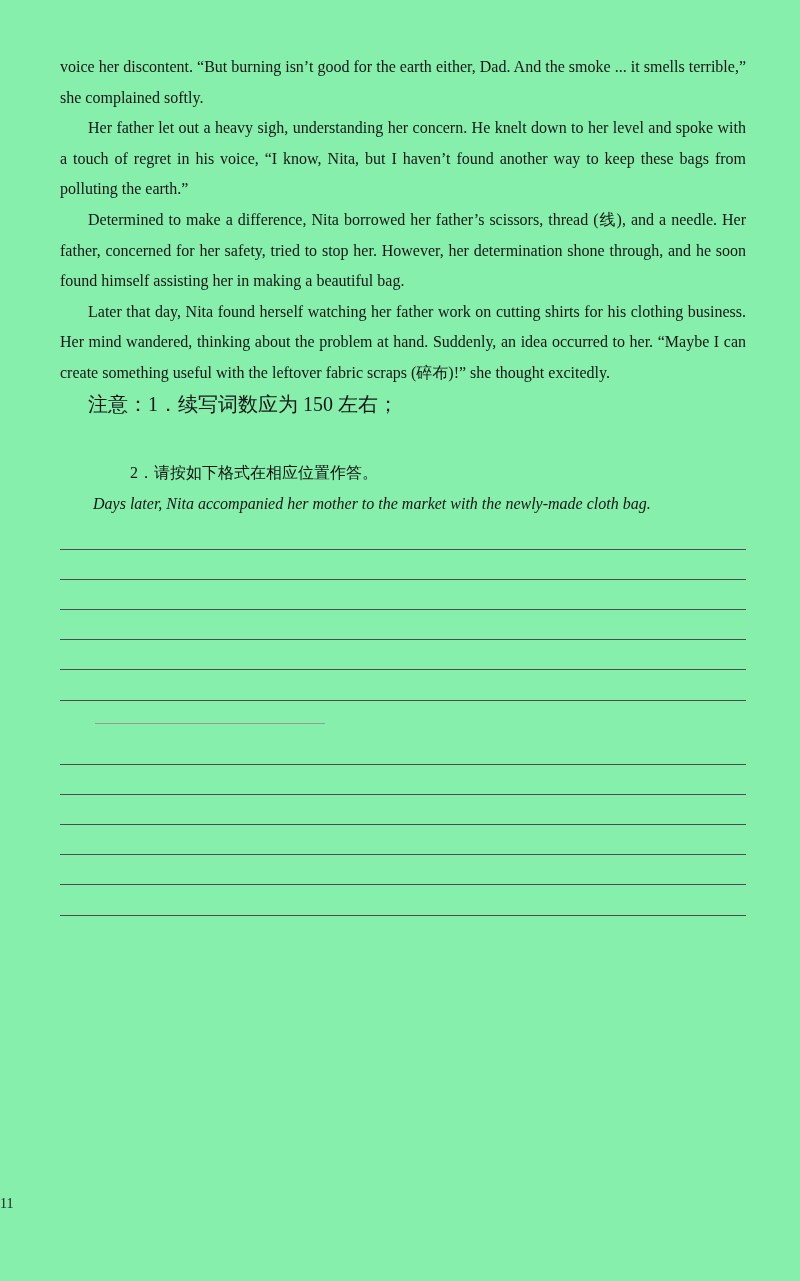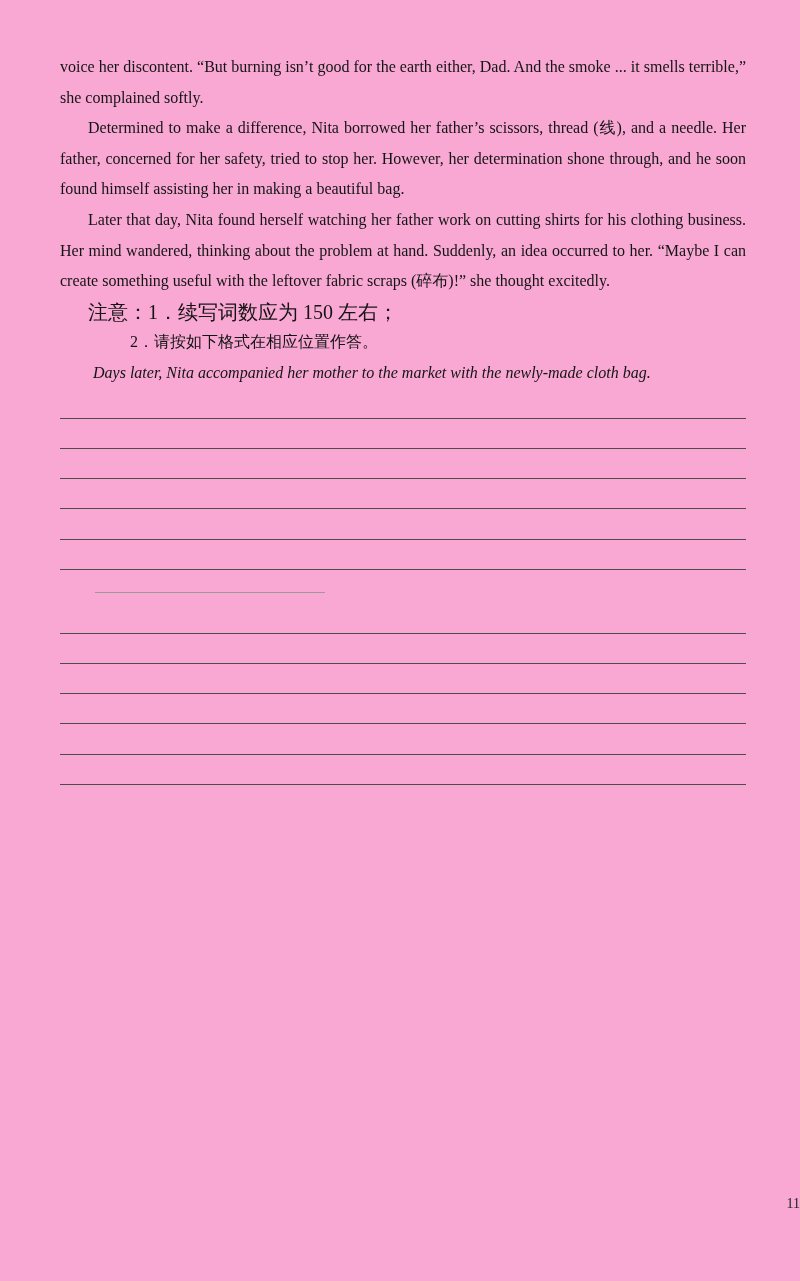--- a/index.html
+++ b/index.html
@@ -7,21 +7,21 @@
   body {
     width: 800px; height: 1281px;
     font-family: "Liberation Serif", serif;
     color: #141414;
     position: relative;
     overflow: hidden;
   }
   .page {
     position: relative;
     width: 800px; height: 1281px;
-    background: #f9a8d4;
+    background: #86efac;
   }
   .content {
     position: absolute;
     left: 60px; top: 52px;
     width: 686px;
   }
   .para {
     font-size: 16px;
     line-height: 30.6px;
     text-align: justify;
@@ -31,20 +31,21 @@
   .para.indent-lg { text-indent: 40px; }
   .notice-line1 {
     font-size: 20px;
     line-height: 30.6px;
     text-indent: 28px;
   }
   .notice-line2 {
     font-size: 16px;
     line-height: 30.6px;
     margin-left: 70px;
+    margin-top: 39px;
   }
   .prompt {
     font-size: 16px;
     line-height: 30.8px;
     font-style: italic;
     text-indent: 33px;
     text-align: left;
   }
   .prompt2-wrap { margin-top: 3px; }
   .fill-line {
@@ -57,33 +58,34 @@
   }
   .lines { width: 686px; }
   .answer-line {
     height: 30.2px;
     border-bottom: 1.6px solid #4d4d4d;
   }
   .page-number {
     position: absolute;
     top: 1196px; left: 0;
     width: 100%;
-    text-align: right;
+    text-align: left;
     font-size: 14px;
     color: #222222;
   }
 </style>
 </head>
 <body>
 
 <div class="page">
   <div class="content">
 
     <div>
       <p class="para">voice her discontent. “But burning isn’t good for the earth either, Dad. And the smoke ... it smells terrible,” she complained softly.</p>
+      <p class="para indent">Her father let out a heavy sigh, understanding her concern. He knelt down to her level and spoke with a touch of regret in his voice, “I know, Nita, but I haven’t found another way to keep these bags from polluting the earth.”</p>
       <p class="para indent">Determined to make a difference, Nita borrowed her father’s scissors, thread (线), and a needle. Her father, concerned for her safety, tried to stop her. However, her determination shone through, and he soon found himself assisting her in making a beautiful bag.</p>
       <p class="para indent">Later that day, Nita found herself watching her father work on cutting shirts for his clothing business. Her mind wandered, thinking about the problem at hand. Suddenly, an idea occurred to her. “Maybe I can create something useful with the leftover fabric scraps (碎布)!” she thought excitedly.</p>
     </div>
 
     <div>
       <p class="notice-line1">注意：1．续写词数应为 150 左右；</p>
       <p class="notice-line2">2．请按如下格式在相应位置作答。</p>
     </div>
 
     <p class="prompt">Days later, Nita accompanied her mother to the market with the newly-made cloth bag.</p>

